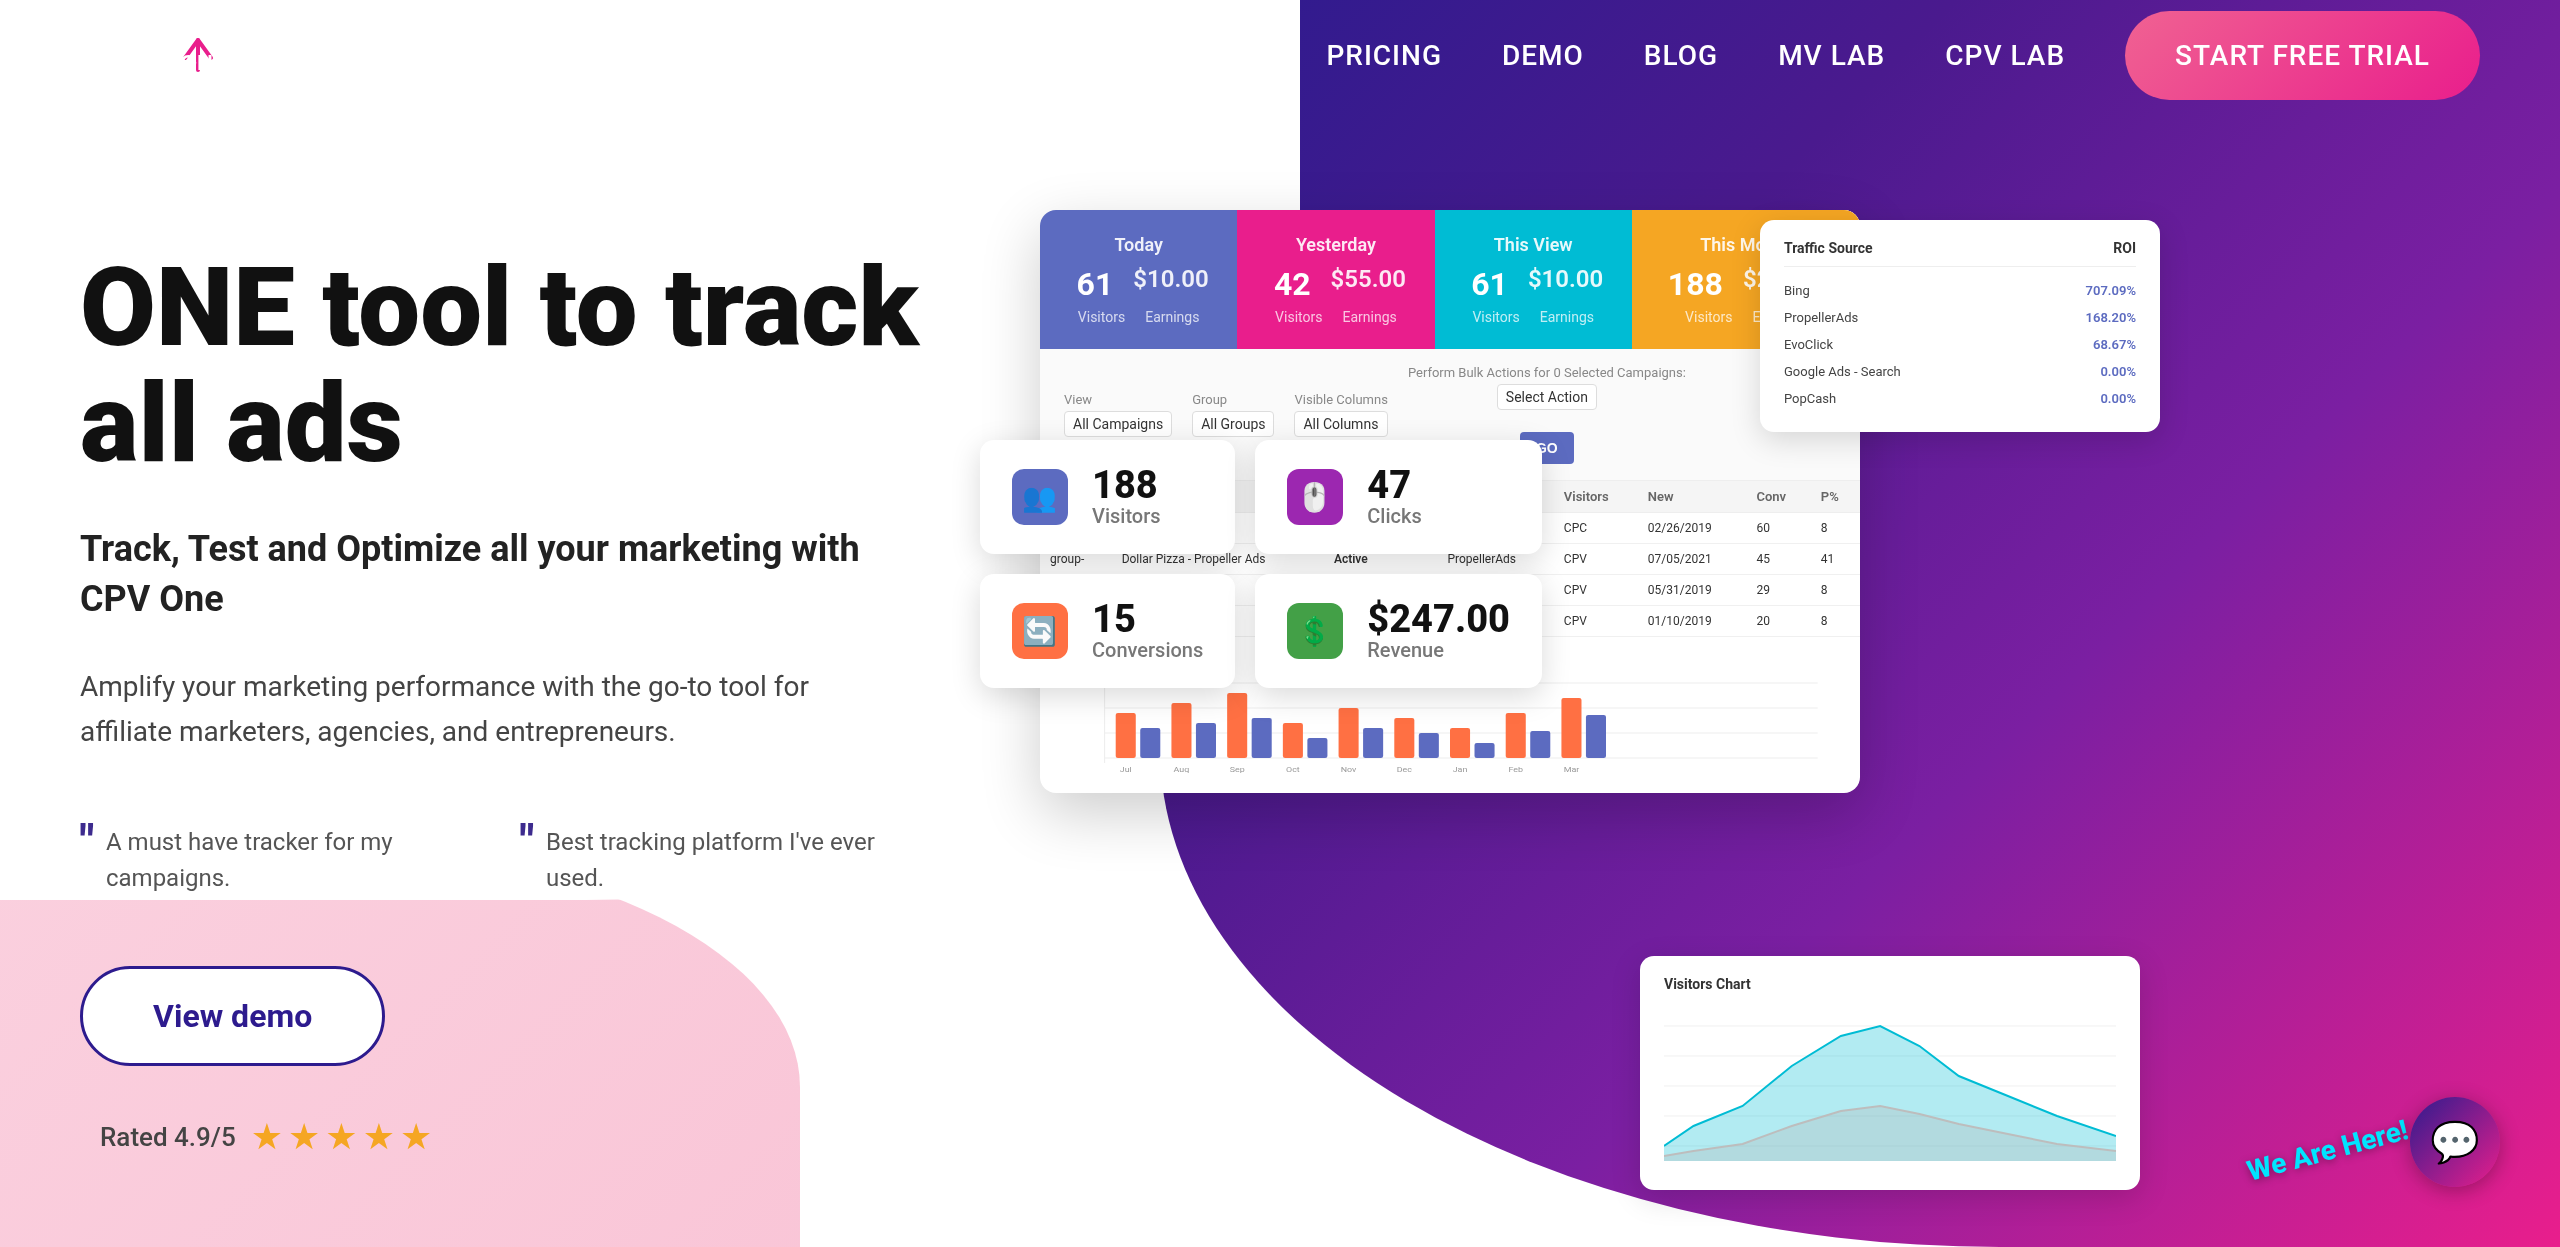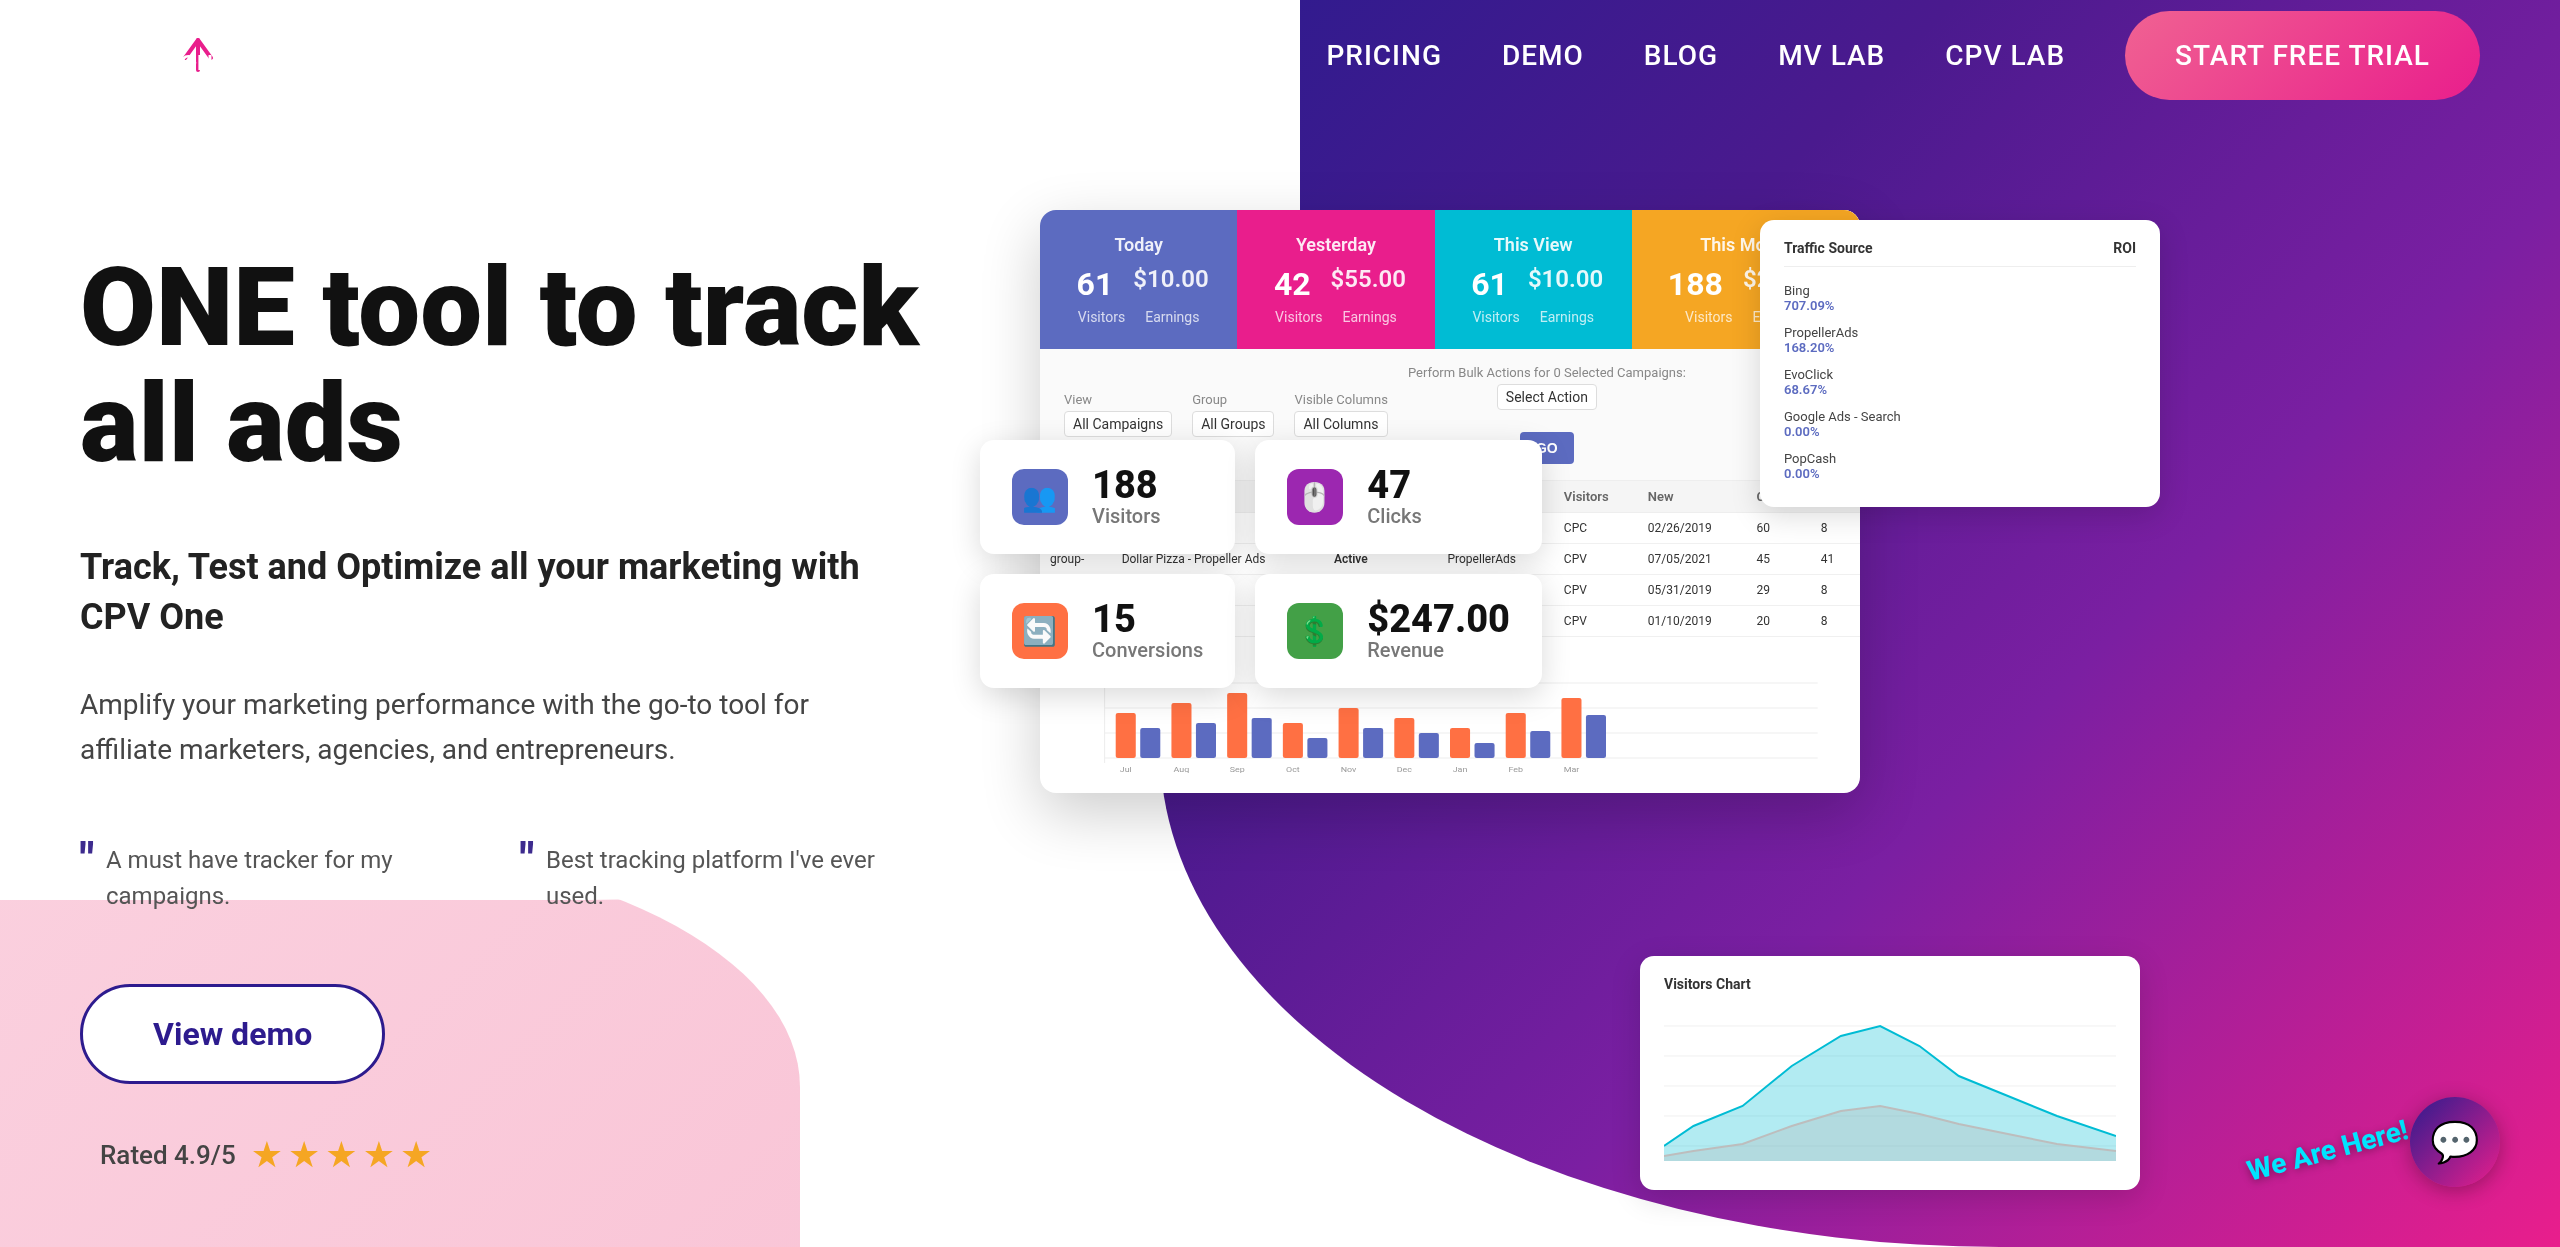--- a/index.html
+++ b/index.html
@@ -117,21 +117,21 @@
     .hero-left {
       flex: 0 0 900px;
       padding-top: 60px;
     }
 
     .hero-title {
       font-size: 110px;
       font-weight: 900;
       color: #111;
       line-height: 1.05;
-      margin-bottom: 61px;
+      margin-bottom: 43px;
     }
 
     .hero-subtitle {
       font-size: 36px;
       font-weight: 700;
       color: #222;
       line-height: 1.4;
       margin-bottom: 40px;
       max-width: 780px;
     }
@@ -464,21 +464,20 @@
       padding-bottom: 10px;
       margin-bottom: 10px;
     }
 
     .traffic-row {
       display: flex;
       justify-content: space-between;
       padding: 6px 0;
       font-size: 13px;
       color: #444;
-      flex-direction: column;
     }
 
     .traffic-roi { color: #5c6bc0; font-weight: 600; }
 
     
     .visitors-card {
       position: absolute;
       bottom: -30px;
       right: -200px;
       width: 500px;

